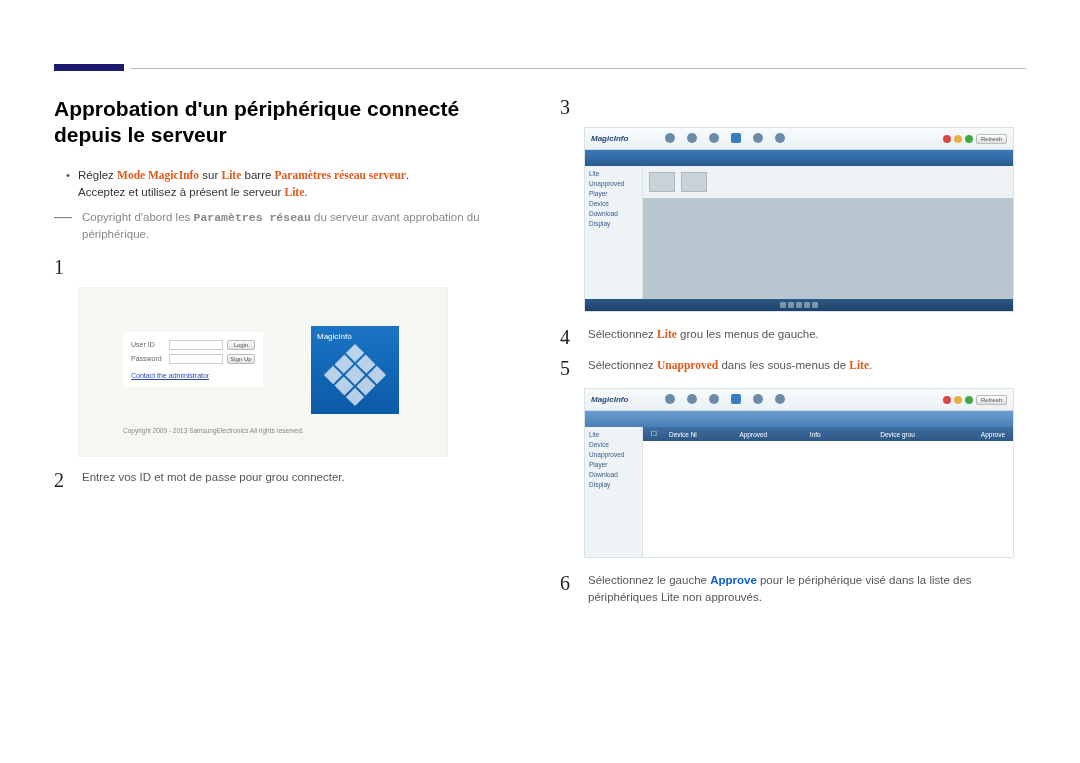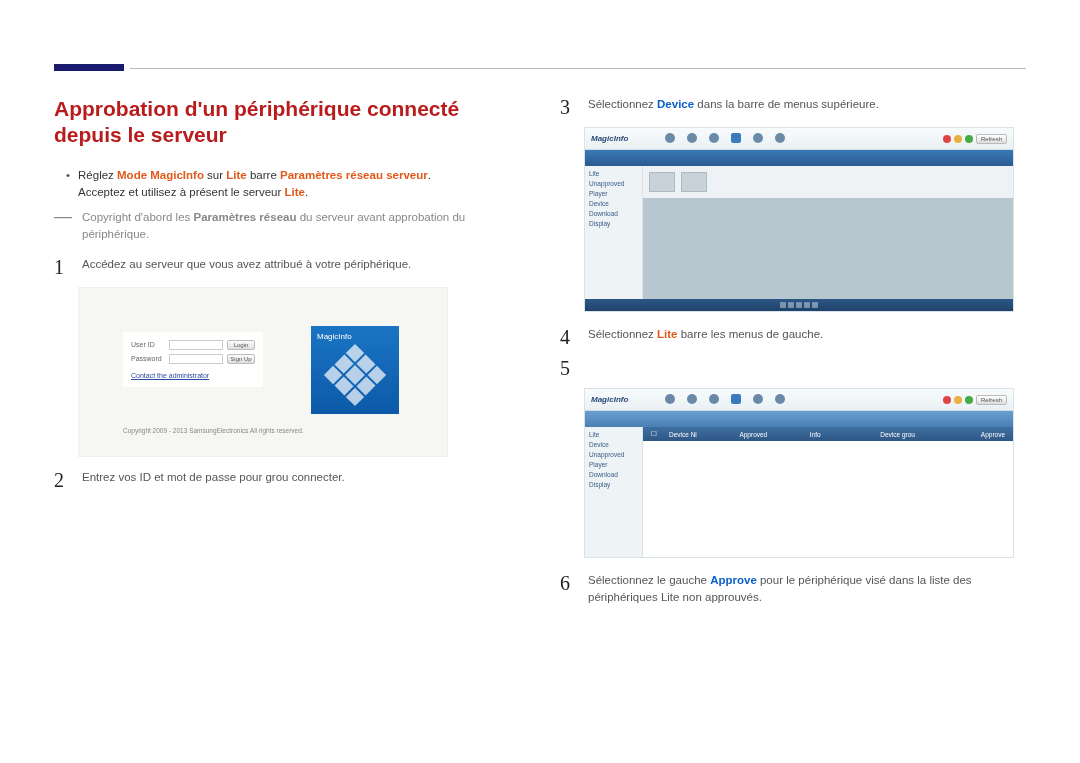--- a/index.html
+++ b/index.html
@@ -34,21 +34,21 @@
     bottom: 40px;
     display: flex;
     gap: 40px;
   }
   .col { flex: 1; }
   .left-col { flex: 1; }
   .right-col { flex: 1; }
   h1 {
     font-size: 21px;
     font-weight: bold;
-    color: #b91c1c;
+    color: #000000;
     line-height: 1.25;
     margin-bottom: 18px;
   }
   h2.hl {
     font-size: 16px;
     font-weight: bold;
     color: #333;
     background: #f3e26d;
     display: inline-block;
     padding: 3px 6px;
@@ -87,22 +87,22 @@
     width: 14px;
     line-height: 1;
     padding-top: 1px;
   }
   .step-text {
     font-size: 11.5px;
     line-height: 1.5;
     color: #555;
     flex: 1;
   }
-  .bold-orange { color: #e05a1a; font-weight: bold; }
-  .bold { font-weight: bold; }
+  .bold-orange { color: #e05a1a; font-weight: bold; font-family: Liberation Serif, serif; }
+  .bold { font-weight: bold; font-family: Liberation Mono, monospace; }
   .bold-blue { color: #0a5fc9; font-weight: bold; }
 
   
   .login-shot {
     width: 370px;
     height: 170px;
     background: #f6f6f3;
     margin: 10px 0 12px 24px;
     position: relative;
     border: 1px solid #f0f0ec;
@@ -216,21 +216,20 @@
 
     <div class="note-row">
       <span class="dash">―</span>
       <span>
         <span>Copyright d'abord les </span><span class="bold">Paramètres réseau</span><span> du serveur avant approbation du périphérique.</span>
       </span>
     </div>
 
     <div class="step-row">
       <div class="step-num">1</div>
-      <div class="step-text">Accédez au serveur que vous avez attribué à votre périphérique.</div>
     </div>
 
     
     <div class="login-shot">
       <div class="login-panel">
         <div class="login-line">
           <span class="login-label">User ID</span>
           <span class="login-input"></span>
           <span class="login-btn">Login</span>
         </div>
@@ -261,23 +260,20 @@
     <div class="step-row">
       <div class="step-num">2</div>
       <div class="step-text">Entrez vos ID et mot de passe pour grou connecter.</div>
     </div>
   </div>
 
   <div class="col right-col">
 
     <div class="step-row">
       <div class="step-num">3</div>
-      <div class="step-text">
-        <span>Sélectionnez </span><span class="bold-blue">Device</span><span> dans la barre de menus supérieure.</span>
-      </div>
     </div>
 
     <div class="app-shot">
       <div class="app-topbar">
         <div style="display:flex;align-items:center;gap:16px;">
           <span class="app-logo">MagicInfo</span>
           <div class="tool-icons">
             <span class="ti">
                 <span class="circ"></span>
               </span>
@@ -327,26 +323,29 @@
           <span class="foot-pill"></span>
           <span class="foot-pill"></span>
           <span class="foot-pill"></span>
           <span class="foot-pill"></span>
       </div>
     </div>
 
     <div class="step-row">
       <div class="step-num">4</div>
       <div class="step-text">
-        <span>Sélectionnez </span><span class="bold-orange">Lite</span><span> barre les menus de gauche.</span>
+        <span>Sélectionnez </span><span class="bold-orange">Lite</span><span> grou les menus de gauche.</span>
       </div>
     </div>
 
     <div class="step-row">
       <div class="step-num">5</div>
+      <div class="step-text">
+        <span>Sélectionnez </span><span class="bold-orange">Unapproved</span><span> dans les sous-menus de </span><span class="bold-orange">Lite</span><span>.</span>
+      </div>
     </div>
 
     <div class="app-shot" style="height:170px;">
       <div class="app-topbar">
         <div style="display:flex;align-items:center;gap:16px;">
           <span class="app-logo">MagicInfo</span>
           <div class="tool-icons">
             <span class="ti">
                 <span class="circ"></span>
               </span>

